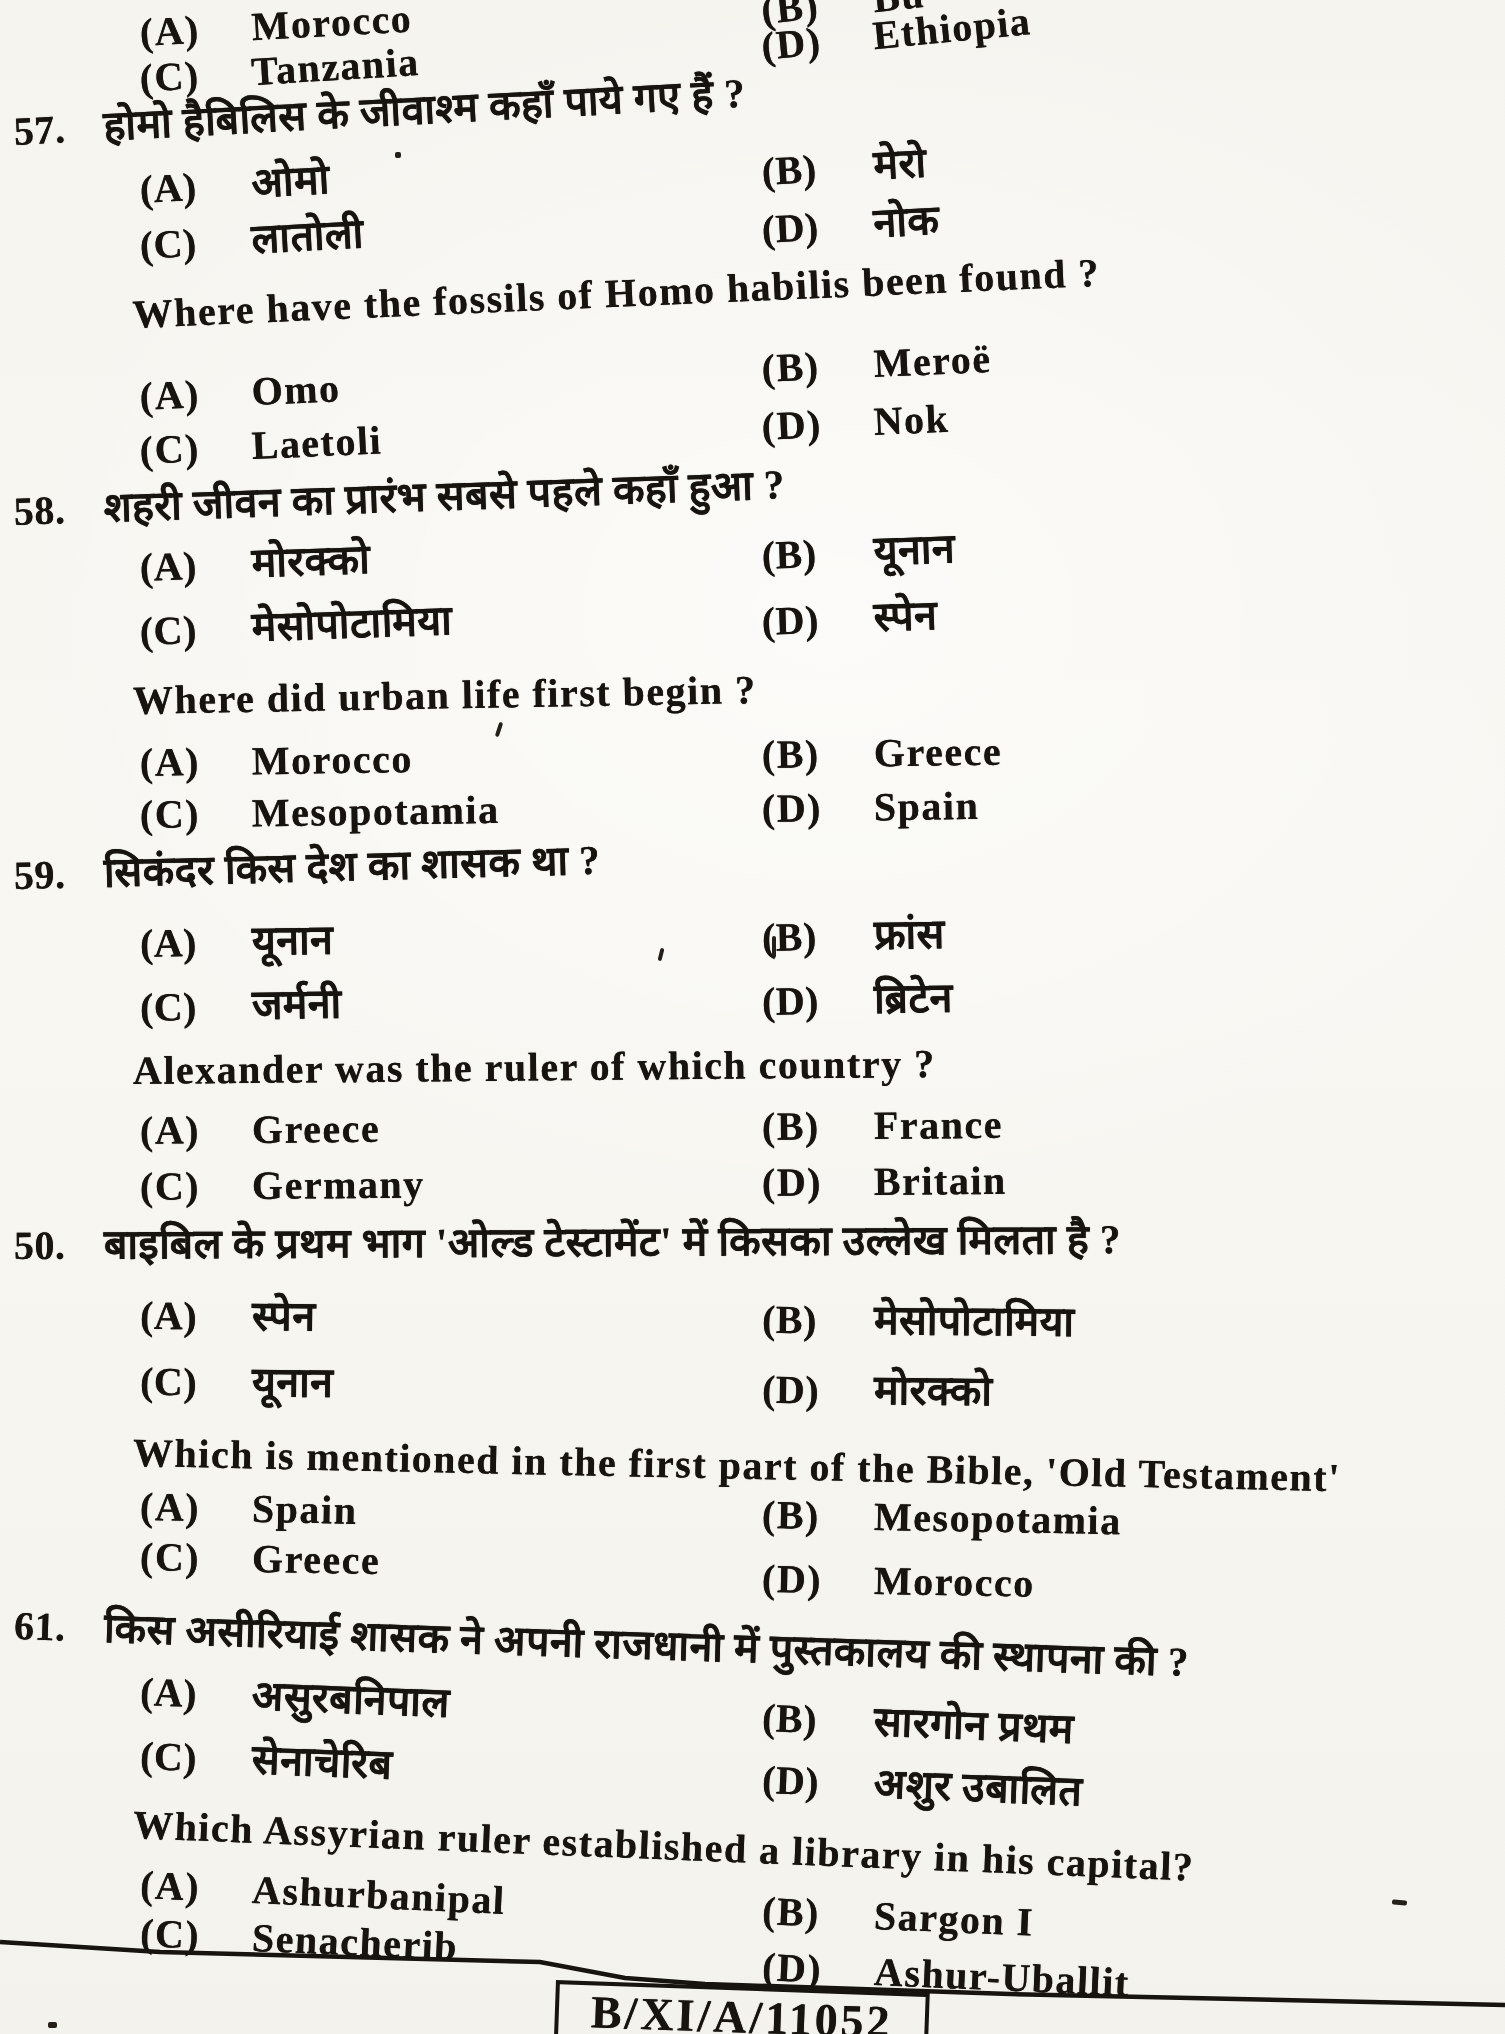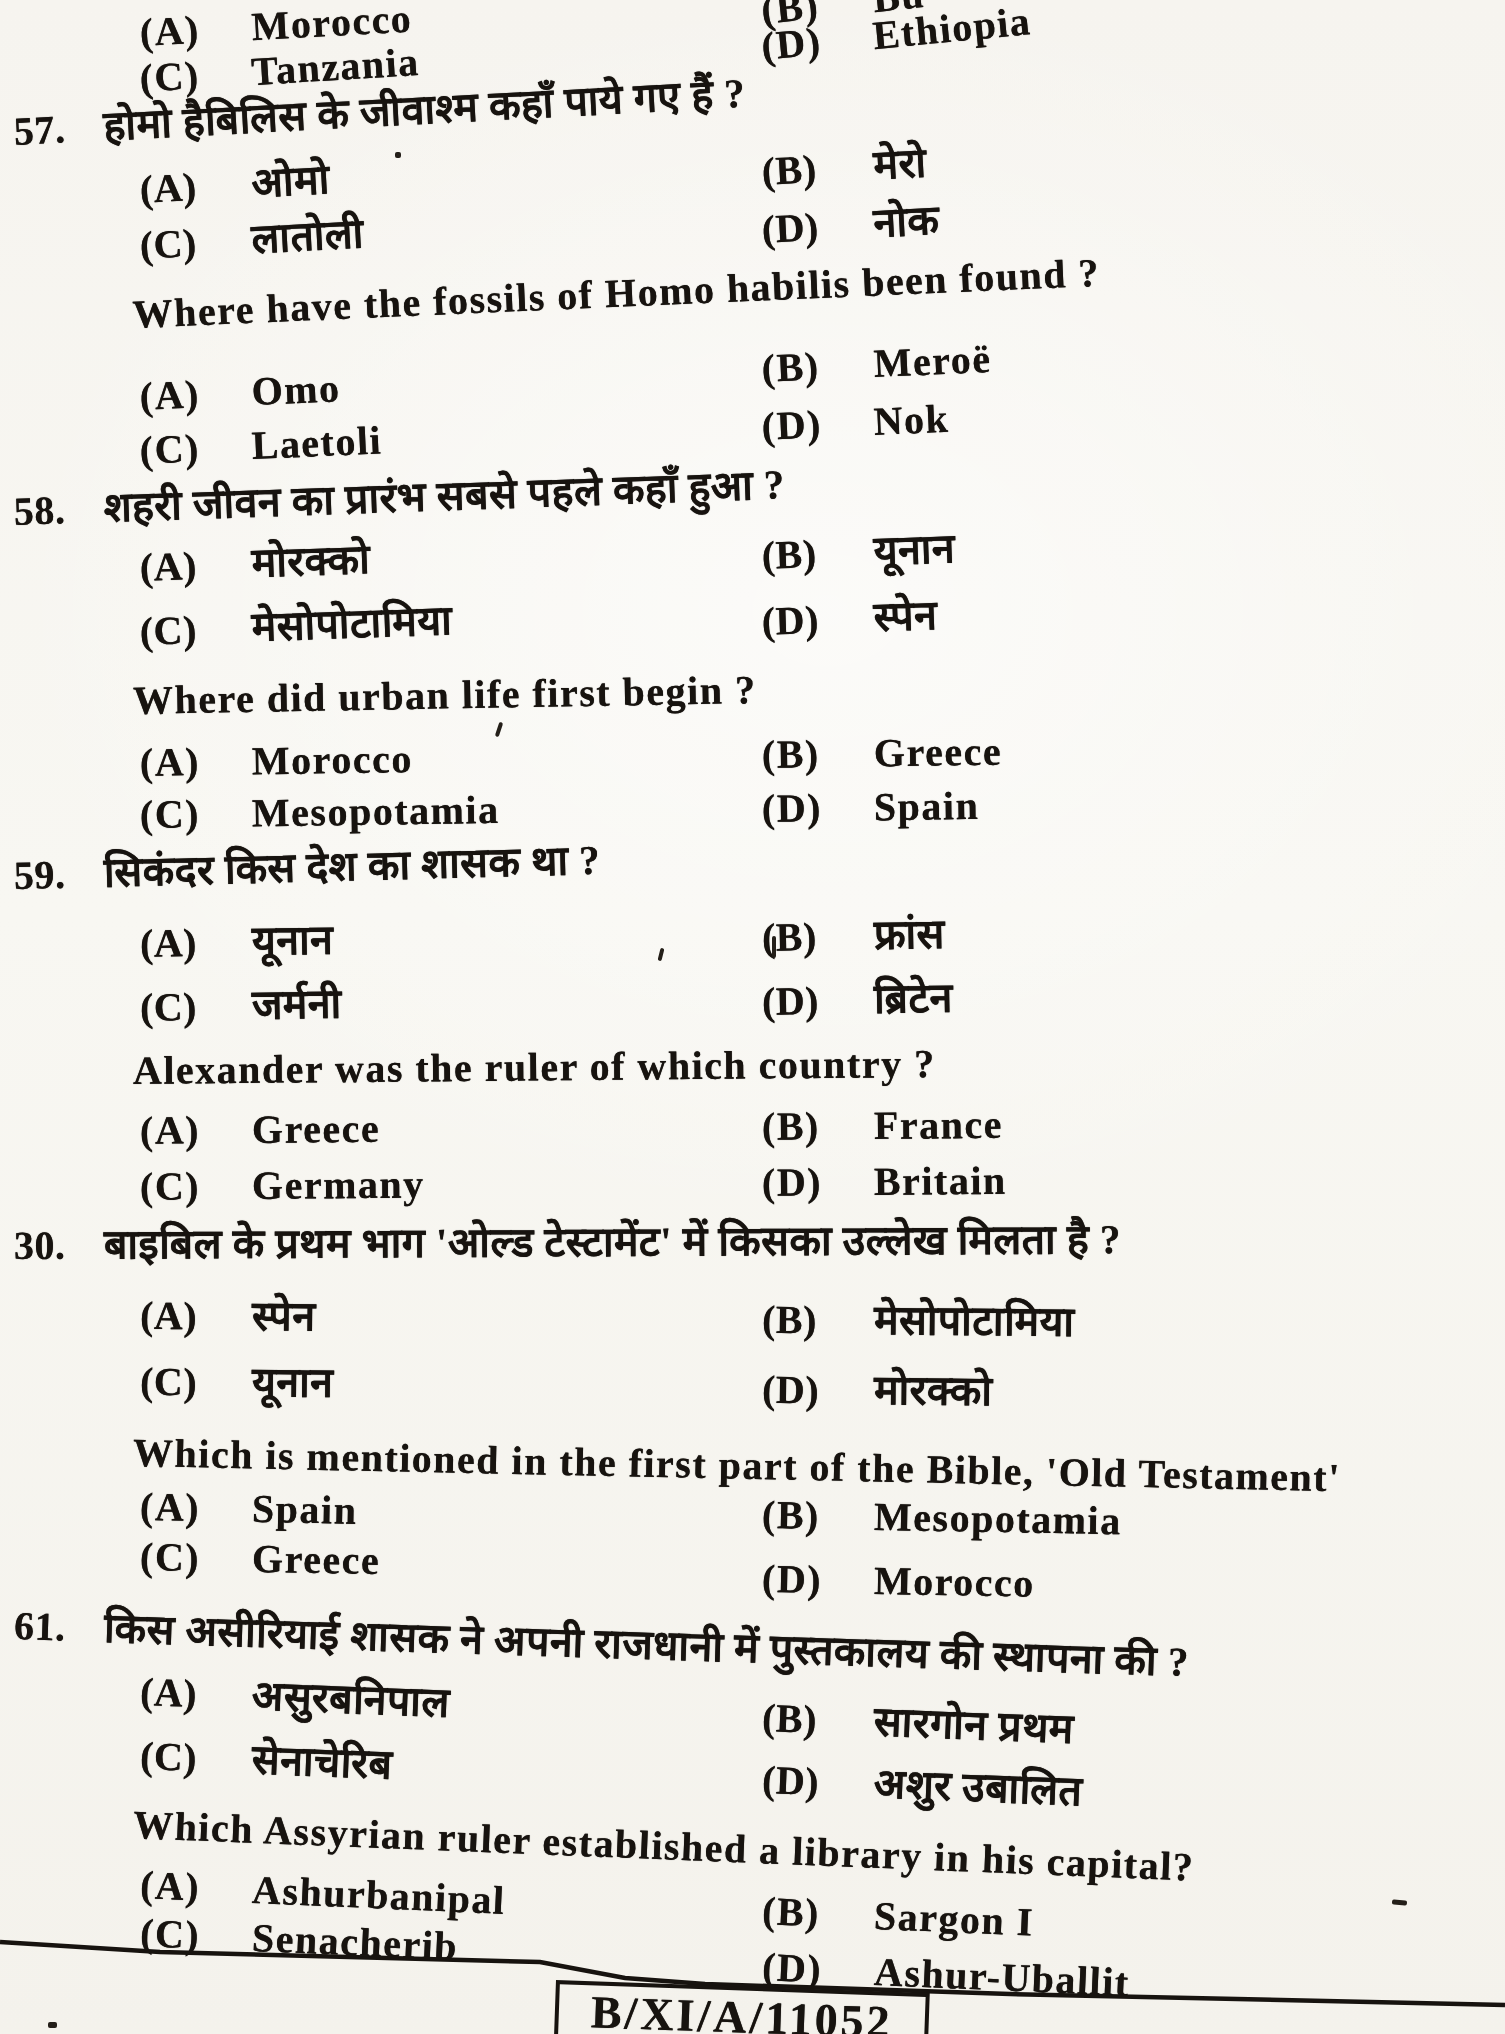--- a/index.html
+++ b/index.html
@@ -149,21 +149,21 @@
     <span class="lbl">(B)</span><span>France</span>
   </div>
   <div class="row opt left en" style="top:1162px;--r:-0.5deg">
     <span class="lbl">(C)</span><span>Germany</span>
   </div>
   <div class="row opt right en" style="top:1158px;--r:-0.5deg">
     <span class="lbl">(D)</span><span>Britain</span>
   </div>
 
   <div class="row qline hi" style="top:1220px;--r:-0.3deg">
-    <span class="qnum">30.</span><span>बाइबिल के प्रथम भाग 'ओल्ड टेस्टामेंट' में किसका उल्लेख मिलता है ?</span>
+    <span class="qnum">50.</span><span>बाइबिल के प्रथम भाग 'ओल्ड टेस्टामेंट' में किसका उल्लेख मिलता है ?</span>
   </div>
   <div class="row opt left hi" style="top:1290px;--r:0.5deg">
     <span class="lbl">(A)</span><span>स्पेन</span>
   </div>
   <div class="row opt right hi" style="top:1294px;--r:0.5deg">
     <span class="lbl">(B)</span><span>मेसोपोटामिया</span>
   </div>
   <div class="row opt left hi" style="top:1356px;--r:0.5deg">
     <span class="lbl">(C)</span><span>यूनान</span>
   </div>

